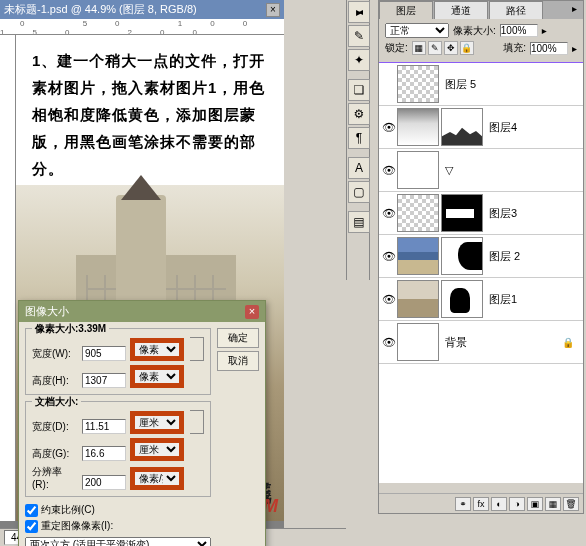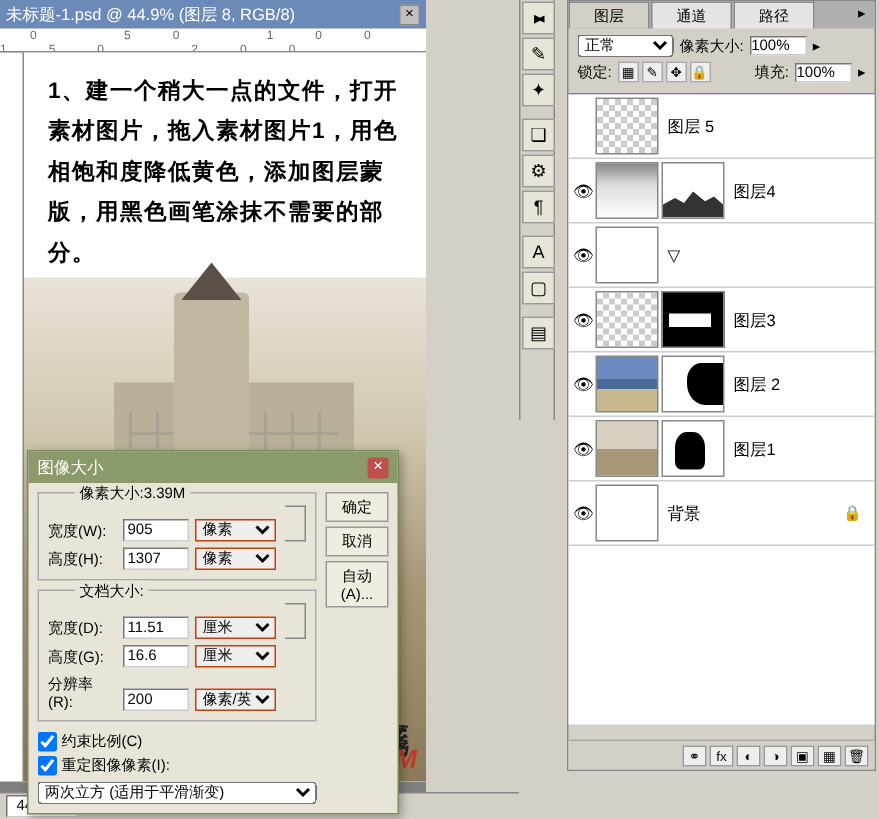--- a/index.html
+++ b/index.html
@@ -32,25 +32,25 @@
   .status-box { border: 1px inset #ccc; padding: 1px 6px; background: #fff; }
   
   .dialog { position: absolute; left: 18px; top: 300px; width: 248px; background: #e8e4d8; border: 1px solid #7a8a5a; box-shadow: 2px 2px 6px rgba(0,0,0,0.3); font-size: 10px; }
   .dialog-title { background: #8a9a6a; color: #fff; padding: 3px 6px; font-size: 11px; display: flex; justify-content: space-between; align-items: center; }
   .dialog-close { background: #c0504a; color: #fff; width: 14px; height: 14px; text-align: center; line-height: 12px; cursor: pointer; border-radius: 2px; }
   .dialog-body { padding: 6px; display: flex; gap: 6px; }
   .dialog-left { flex: 1; }
   .dialog-right { width: 48px; display: flex; flex-direction: column; gap: 3px; }
   .dlg-btn { background: #f0ede0; border: 1px solid #999; padding: 2px 4px; font-size: 10px; cursor: pointer; text-align: center; }
   .fieldset { border: 1px solid #aaa; padding: 4px 6px 6px; margin-bottom: 6px; position: relative; }
-  .fieldset-label { position: absolute; top: -7px; left: 24px; background: #e8e4d8; padding: 0 3px; font-size: 10px; }
+  .fieldset-label { position: absolute; top: -7px; left: 6px; background: #e8e4d8; padding: 0 3px; font-size: 10px; font-weight: bold; }
   .field-row { display: flex; align-items: flex-end; gap: 4px; margin-top: 4px; }
   .field-row label { width: 46px; font-size: 10px; }
   .field-row input[type=text] { width: 44px; border: 1px inset #ccc; font-size: 10px; padding: 1px 2px; }
-  .field-row select { width: 54px; font-size: 10px; border: 1px solid #c2410c; }
+  .field-row select { width: 54px; font-size: 10px; border: 5px solid #c2410c; }
   .link-icon { width: 14px; height: 24px; border: 1px solid #888; border-left: none; margin-left: 2px; }
   .checks label { display: block; font-size: 10px; margin: 2px 0; }
   .checks input { vertical-align: middle; margin-right: 3px; }
   .resample { margin-top: 4px; display: flex; align-items: center; gap: 4px; }
   .resample select { flex: 1; font-size: 10px; }
   
   .toolbar-v { position: absolute; left: 346px; top: 0; width: 24px; background: #d4d0c8; border-left: 1px solid #888; border-right: 1px solid #888; height: 280px; display: flex; flex-direction: column; }
   .tool-btn { width: 22px; height: 22px; border: 1px solid #999; margin: 1px; background: #e8e4d8; display: flex; align-items: center; justify-content: center; font-size: 12px; cursor: pointer; }
   .tool-btn.sep { height: 4px; border: none; background: transparent; }
   
@@ -165,21 +165,20 @@
         <label><input type="checkbox" checked="" style=""><span>约束比例(C)</span></label>
         <label><input type="checkbox" checked="" style=""><span>重定图像像素(I):</span></label>
       </div>
       <div class="resample">
         <select><option>两次立方 (适用于平滑渐变)</option></select>
       </div>
     </div>
     <div class="dialog-right">
       <div class="dlg-btn">确定</div>
       <div class="dlg-btn">取消</div>
-      <div class="dlg-btn">自动(A)...</div>
     </div>
   </div>
 </div>
 
 <div class="toolbar-v">
   <div class="tool-btn">▸</div>
   <div class="tool-btn">✎</div>
   <div class="tool-btn">✦</div>
   <div class="tool-btn sep"></div>
   <div class="tool-btn">❏</div>

